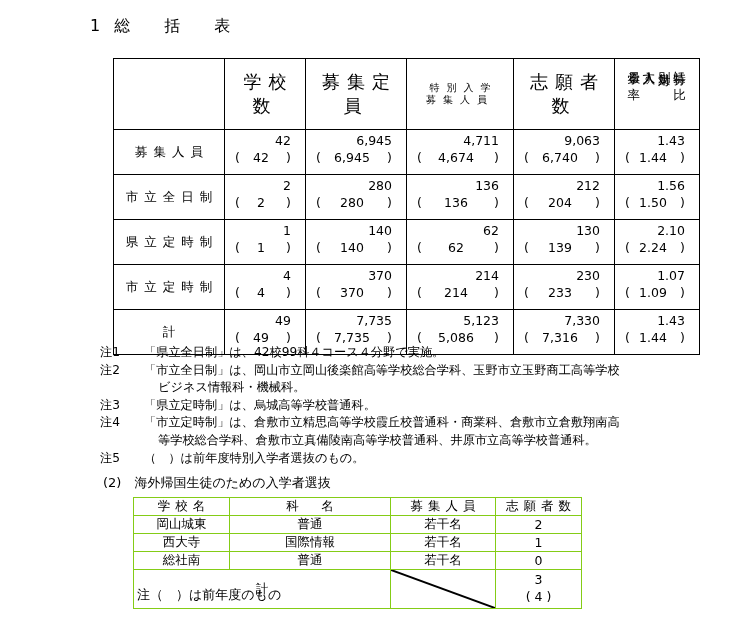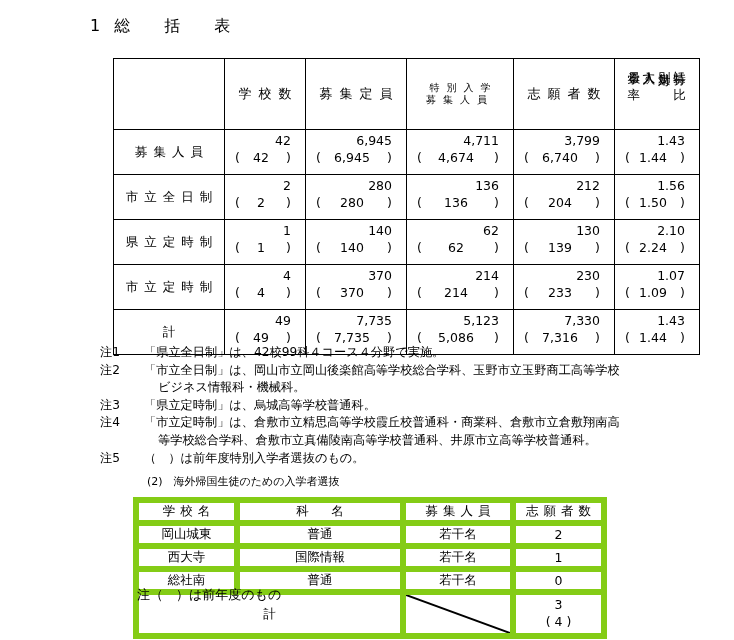--- a/index.html
+++ b/index.html
@@ -38,23 +38,22 @@
     left: 103px;
     top: 37px;
     font-size: 13.5px;
     white-space: nowrap;
   }
 
   .heading-3 {
     position: absolute;
     left: 103px;
     top: 474px;
-    font-size: 11px;
-    white-space: nowrap;
-    margin-left: 44px;
+    font-size: 13px;
+    white-space: nowrap;
   }
 
   
   .tbl1 {
     position: absolute;
     left: 113px;
     top: 58px;
     border-collapse: collapse;
     table-layout: fixed;
     font-size: 12.5px;
@@ -74,21 +73,21 @@
   .c-schools { width: 80px; }
   .c-quota   { width: 100px; }
   .c-special { width: 106px; }
   .c-applic  { width: 100px; }
   .c-ratio   { width: 84px; }
 
   .hdr-spread {
     display: inline-block;
     letter-spacing: 7px;
     text-indent: 7px;
-    font-size: 13px;
+    font-size: 18px;
   }
   .hdr-2line {
     display: inline-block;
     letter-spacing: 7px;
     text-indent: 7px;
     line-height: 1.22;
     font-size: 10px;
   }
   .vert-head {
     display: flex;
@@ -172,21 +171,21 @@
   
   .tbl2 {
     position: absolute;
     left: 133px;
     top: 497px;
     border-collapse: collapse;
     table-layout: fixed;
     font-size: 12.5px;
   }
   .tbl2 td, .tbl2 th {
-    border: 6px solid #84cc16;
+    border: 1px solid #84cc16;
     padding: 0;
     height: 17px;
     text-align: center;
     font-weight: normal;
     vertical-align: middle;
   }
   .t2-c1 { width: 95px; }
   .t2-c2 { width: 160px; }
   .t2-c3 { width: 104px; }
   .t2-c4 { width: 85px; }
@@ -289,21 +288,21 @@
               <span class="num-top">4,711</span>
               <span class="num-bot">
                 <span>(</span>
                 <span>4,674</span>
                 <span class="pclose">)</span>
               </span>
             </span>
           </td>
         <td class="num-cell">
             <span class="num-stack">
-              <span class="num-top">3,799</span>
+              <span class="num-top">9,063</span>
               <span class="num-bot">
                 <span>(</span>
                 <span>6,740</span>
                 <span class="pclose">)</span>
               </span>
             </span>
           </td>
         <td class="num-cell">
             <span class="num-stack">
               <span class="num-top">1.43</span>

